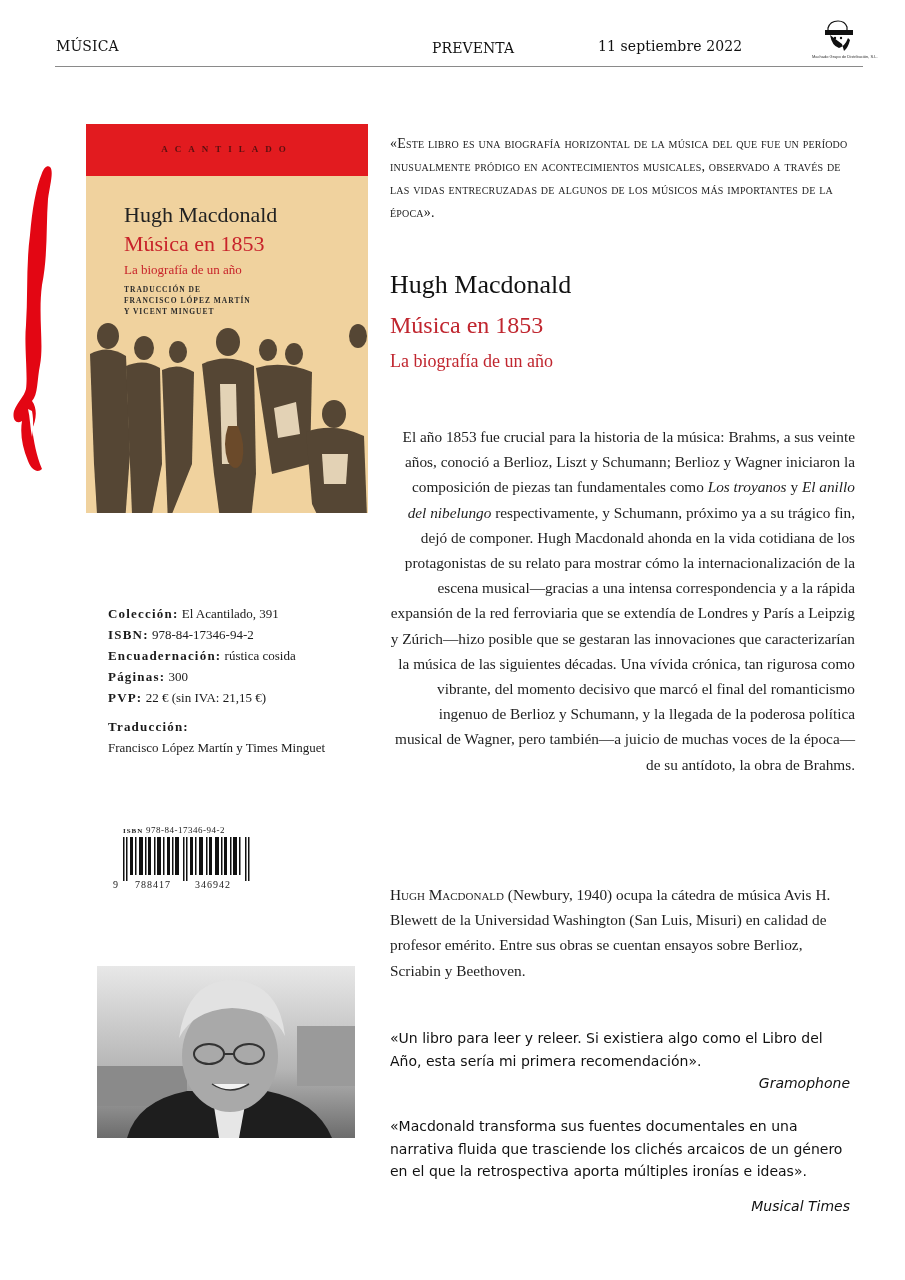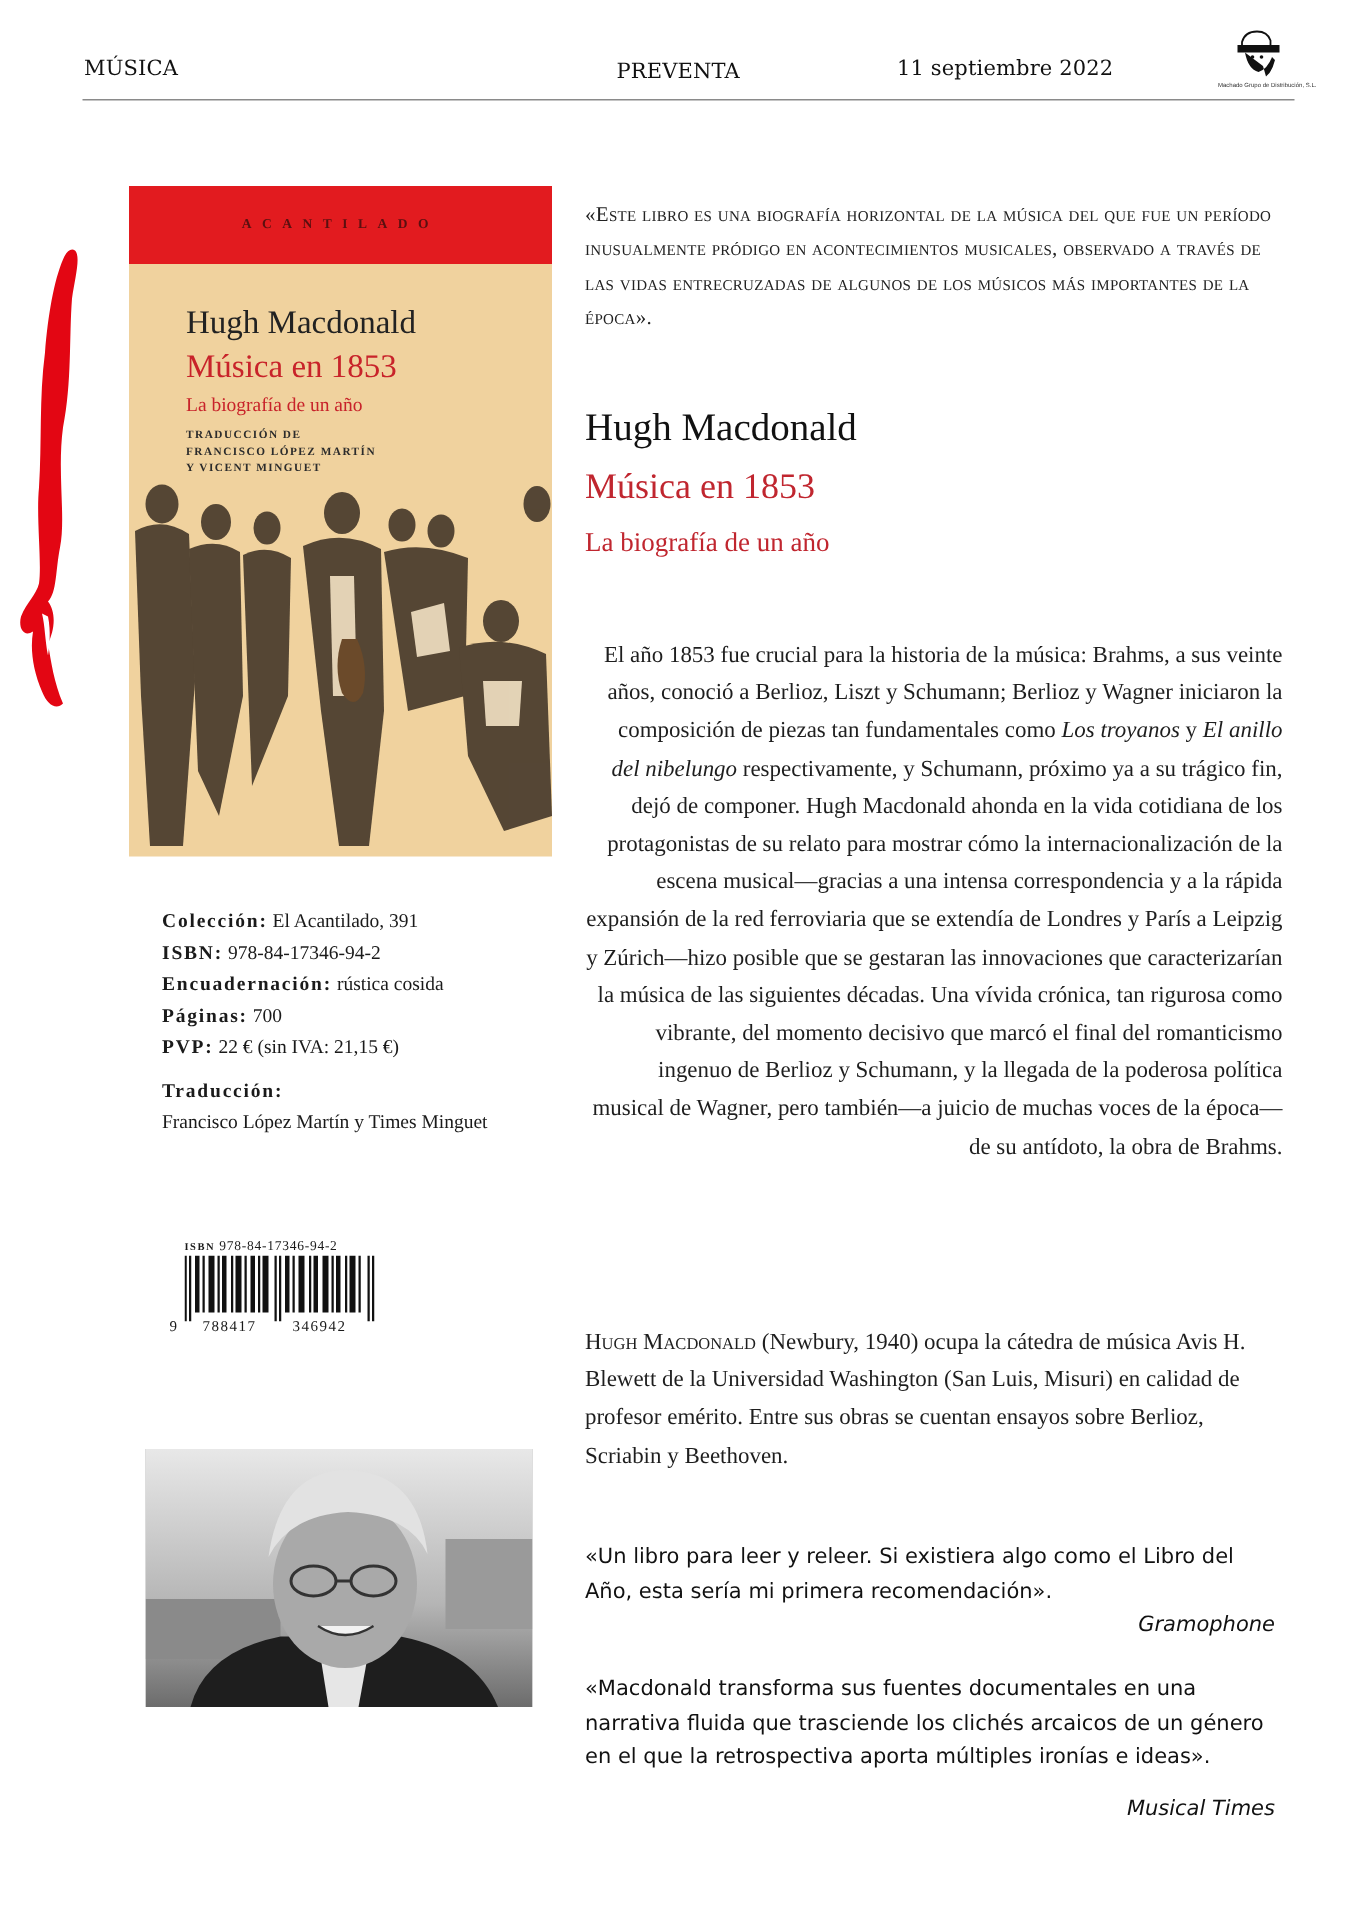--- a/index.html
+++ b/index.html
@@ -1,31 +1,31 @@
 <!DOCTYPE html>
 <html><head>
 <meta charset="utf-8">
 <style>
   html, body { margin: 0; padding: 0; background: #ffffff; }
   body { width: 905px; height: 1280px; position: relative; overflow: hidden; font-family: "Liberation Serif", "DejaVu Serif", serif; color: #1a1a1a; }
 
   
   .hdr { position: absolute; font-family: "DejaVu Serif", "Liberation Serif", serif; font-weight: normal; font-size: 14px; color: #111; letter-spacing: 0.1px; }
   #hdr-section { left: 56px; top: 38px; }
-  #hdr-presale { left: 411px; top: 40px; }
+  #hdr-presale { left: 432px; top: 40px; }
   #hdr-date { left: 598px; top: 38px; }
   .hdr-rule { position: absolute; left: 55px; top: 66px; width: 808px; height: 1px; background: #8a8a8a; }
   .logo { position: absolute; left: 812px; top: 18px; width: 52px; height: 42px; }
   .logo-caption { position: absolute; left: 0; top: 36px; width: 52px; font-family: "Liberation Sans", sans-serif; font-size: 4px; color: #333; text-align: center; white-space: nowrap; }
 
   
   .diver { position: absolute; left: 10px; top: 165px; width: 44px; height: 312px; }
 
   
-  .cover { position: absolute; left: 86px; top: 124px; width: 282px; height: 447px; background: #f0d29e; overflow: hidden; }
+  .cover { position: absolute; left: 86px; top: 124px; width: 282px; height: 389px; background: #f0d29e; overflow: hidden; }
   .cover-band { position: absolute; left: 0; top: 0; width: 100%; height: 52px; background: #e21b1f; }
   .cover-publisher { position: absolute; left: 0; top: 20px; width: 100%; text-align: center; font-size: 9px; letter-spacing: 7px; font-weight: bold; color: #5a1010; }
   .cover-author { position: absolute; left: 38px; top: 78px; font-size: 22px; color: #222; }
   .cover-title { position: absolute; left: 38px; top: 107px; font-size: 22px; color: #c8232a; }
   .cover-subtitle { position: absolute; left: 38px; top: 138px; font-size: 13px; color: #c8232a; }
   .cover-trans { position: absolute; left: 38px; top: 160px; font-size: 7.5px; line-height: 11px; letter-spacing: 1px; font-weight: bold; color: #2c2c2c; text-transform: uppercase; }
   .cover-illustration { position: absolute; left: 0; top: 190px; width: 282px; height: 257px; }
 
   
   .specs { position: absolute; left: 108px; top: 603px; width: 262px; font-size: 13px; line-height: 21px; color: #1a1a1a; }
@@ -116,21 +116,21 @@
       <path d="M188 94 L210 88 L214 120 L192 124 Z"></path>
     </g>
     <path d="M142 112 Q136 130 142 148 Q150 160 156 148 Q160 130 152 112 Z" fill="#6b4a2a"></path>
   </svg>
 </div>
 
 <div class="specs">
   <div class="row"><span class="lbl">Colección:</span> <span>El Acantilado, 391</span></div>
   <div class="row"><span class="lbl">ISBN:</span> <span>978-84-17346-94-2</span></div>
   <div class="row"><span class="lbl">Encuadernación:</span> <span>rústica cosida</span></div>
-  <div class="row"><span class="lbl">Páginas:</span> <span>700</span></div>
+  <div class="row"><span class="lbl">Páginas:</span> <span>300</span></div>
   <div class="row"><span class="lbl">PVP:</span> <span>22 € (sin IVA: 21,15 €)</span></div>
   <div class="row trans-lbl"><span class="lbl">Traducción:</span></div>
   <div class="row">Francisco López Martín y Times Minguet</div>
 </div>
 
 <div class="barcode">
   <div class="barcode-top"><b>ISBN</b> <span>978-84-17346-94-2</span></div>
   <svg class="bars" viewBox="0 0 128 44" preserveAspectRatio="none">
     <g fill="#111">
       <rect x="0" y="0" width="1.5" height="44"></rect>

